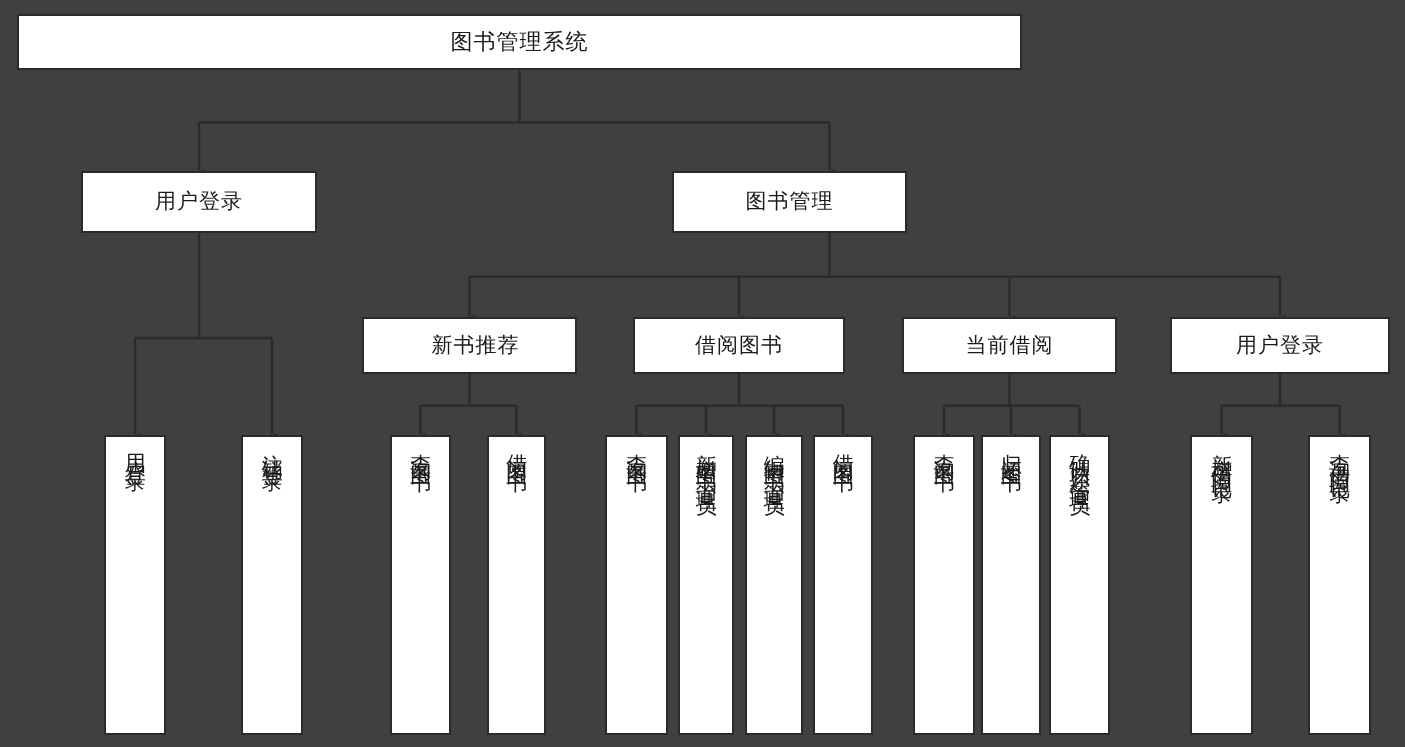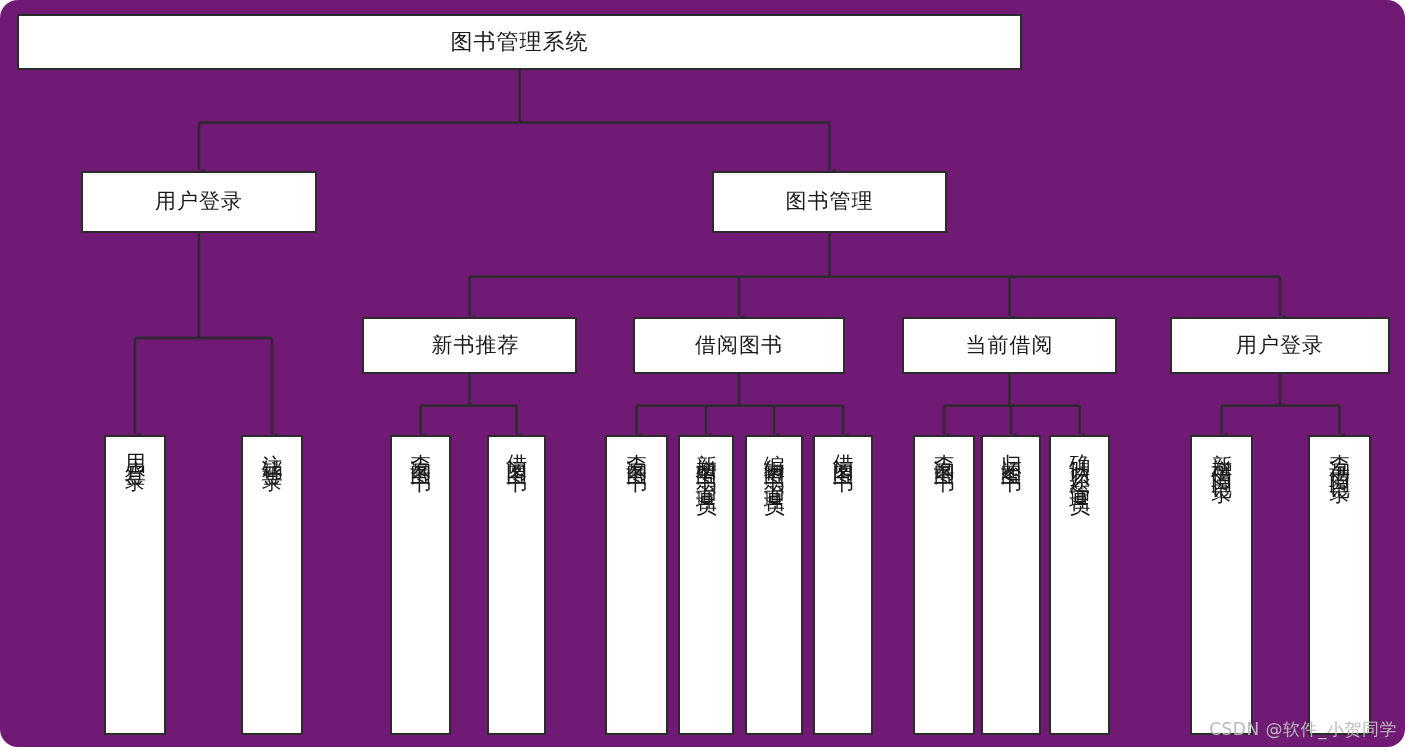--- a/index.html
+++ b/index.html
@@ -8,23 +8,22 @@
     padding: 0;
     background: #ffffff;
   }
   body {
     font-family: "DejaVu Sans", "Liberation Sans", sans-serif;
   }
   #canvas {
     position: relative;
     width: 1405px;
     height: 747px;
-    background: #701a75;
+    background: #404040;
     overflow: hidden;
-    border-radius: 18px;
   }
   #edges {
     position: absolute;
     left: 0;
     top: 0;
     width: 1405px;
     height: 747px;
     pointer-events: none;
   }
   .node {
@@ -124,21 +123,21 @@
       </g>
   </svg>
 
   <div id="node-layer">
       <div class="node horizontal root" style="left: 17px; top: 14px; width: 1005px; height: 56px;">
         <span class="node-label">图书管理系统</span>
       </div>
       <div class="node horizontal" style="left: 81px; top: 171px; width: 236px; height: 62px;">
         <span class="node-label">用户登录</span>
       </div>
-      <div class="node horizontal" style="left: 712px; top: 171px; width: 235px; height: 62px;">
+      <div class="node horizontal" style="left: 672px; top: 171px; width: 235px; height: 62px;">
         <span class="node-label">图书管理</span>
       </div>
       <div class="node horizontal" style="left: 362px; top: 317px; width: 215px; height: 57px; padding-left: 12px;">
         <span class="node-label">新书推荐</span>
       </div>
       <div class="node horizontal" style="left: 633px; top: 317px; width: 212px; height: 57px;">
         <span class="node-label">借阅图书</span>
       </div>
       <div class="node horizontal" style="left: 902px; top: 317px; width: 215px; height: 57px;">
         <span class="node-label">当前借阅</span>
@@ -180,14 +179,13 @@
         <span class="node-label">确认归还（管理员）</span>
       </div>
       <div class="node vertical" style="left: 1190px; top: 435px; width: 63px; height: 300px;">
         <span class="node-label">新增借阅记录</span>
       </div>
       <div class="node vertical" style="left: 1308px; top: 435px; width: 63px; height: 300px;">
         <span class="node-label">查询借阅记录</span>
       </div>
     </div>
 
-  <div class="watermark">CSDN @软件_小贺同学</div>
 </div>
 
 </body></html>

